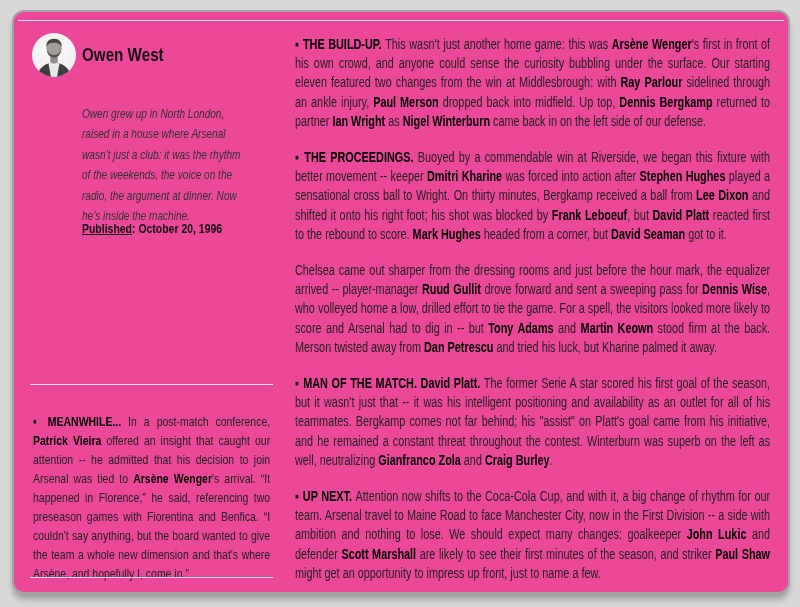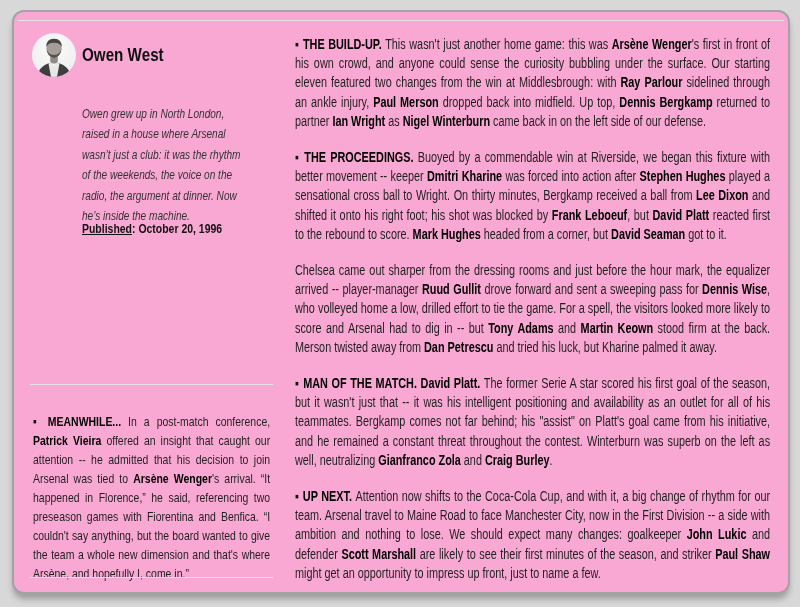--- a/index.html
+++ b/index.html
@@ -4,21 +4,21 @@
 <style>
   html,body{margin:0;padding:0;}
   body{
     width:800px;height:607px;overflow:hidden;position:relative;
     background:#d8d8d8;
     font-family:"Liberation Sans", sans-serif;
     -webkit-font-smoothing:antialiased;
   }
   .card{
     position:absolute;left:12px;top:10px;width:774px;height:580px;
-    background:#f9a8d4;border:2px solid #a3a3a3;border-radius:12px;
+    background:#ec4899;border:2px solid #a3a3a3;border-radius:12px;
     box-shadow:0 6px 6px -1px rgba(0,0,0,0.28);
   }
   .top-rule{
     position:absolute;left:4px;top:8px;width:766px;height:1px;background:#e4e4e4;
   }
   
   .left-col{position:absolute;left:16px;top:20px;width:248px;height:552px;}
   .author-head{position:absolute;left:2px;top:0;display:flex;align-items:center;height:46px;}
   .avatar{width:44px;height:44px;display:block;flex:0 0 44px;}
   .author-name{

